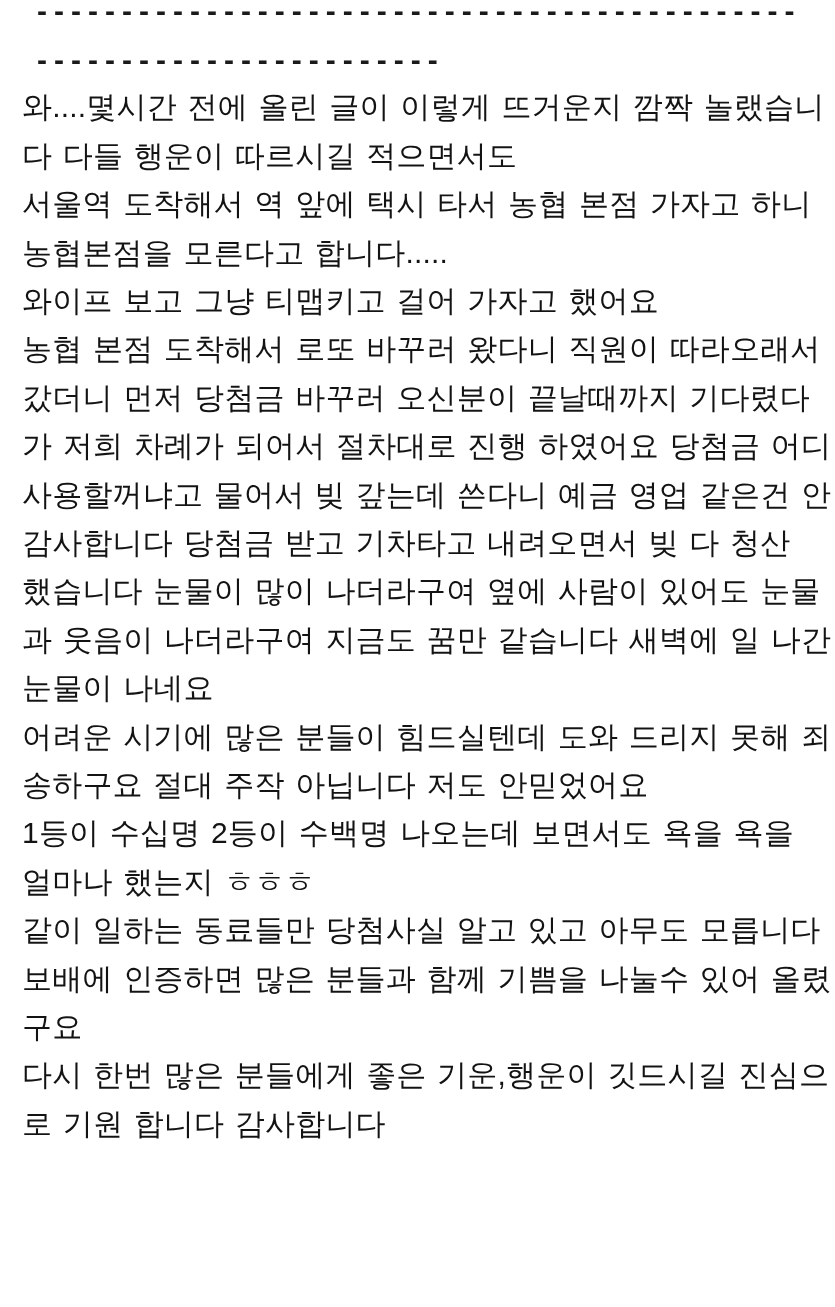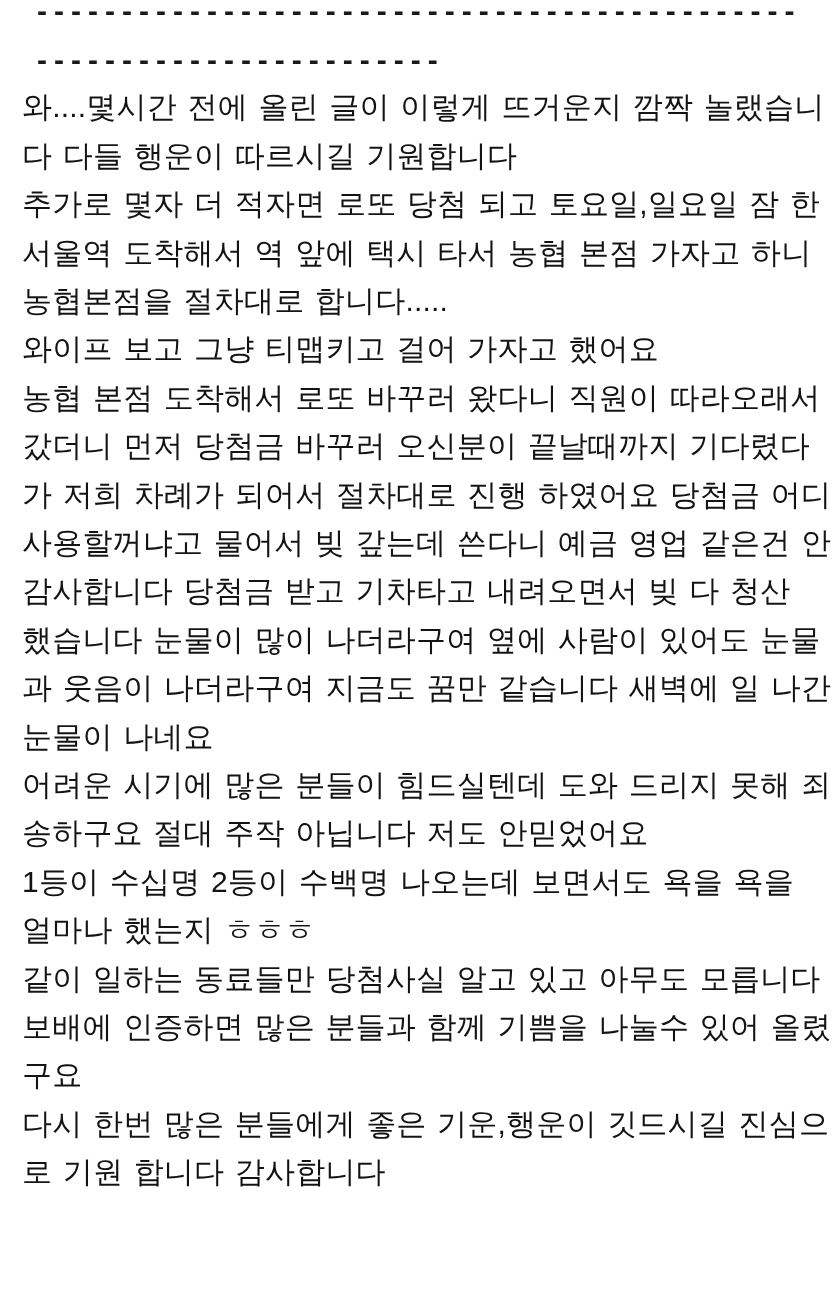--- a/index.html
+++ b/index.html
@@ -44,24 +44,23 @@
   }
 </style>
 </head>
 <body>
 
 <div class="post">
   <div class="line dash-line">---------------------------------------------</div>
   <div class="line dash-line">------------------------</div>
   <div id="post-lines">
       <div class="line text-line">와....몇시간 전에 올린 글이 이렇게 뜨거운지 깜짝 놀랬습니</div>
-      <div class="line text-line">다 다들 행운이 따르시길 기원합니다</div>
-      <div class="line text-line">추가로 몇자 더 적자면 로또 당첨 되고 토요일,일요일 잠 한</div>
+      <div class="line text-line">다 다들 행운이 따르시길 적으면서도</div>
       <div class="line text-line">서울역 도착해서 역 앞에 택시 타서 농협 본점 가자고 하니</div>
-      <div class="line text-line">농협본점을 절차대로 합니다.....</div>
+      <div class="line text-line">농협본점을 모른다고 합니다.....</div>
       <div class="line text-line">와이프 보고 그냥 티맵키고 걸어 가자고 했어요</div>
       <div class="line text-line">농협 본점 도착해서 로또 바꾸러 왔다니 직원이 따라오래서</div>
       <div class="line text-line">갔더니 먼저 당첨금 바꾸러 오신분이 끝날때까지 기다렸다</div>
       <div class="line text-line">가 저희 차례가 되어서 절차대로 진행 하였어요 당첨금 어디</div>
       <div class="line text-line">사용할꺼냐고 물어서 빚 갚는데 쓴다니 예금 영업 같은건 안</div>
       <div class="line text-line">감사합니다 당첨금 받고 기차타고 내려오면서 빚 다 청산</div>
       <div class="line text-line">했습니다 눈물이 많이 나더라구여 옆에 사람이 있어도 눈물</div>
       <div class="line text-line">과 웃음이 나더라구여 지금도 꿈만 같습니다 새벽에 일 나간</div>
       <div class="line text-line">눈물이 나네요</div>
       <div class="line text-line">어려운 시기에 많은 분들이 힘드실텐데 도와 드리지 못해 죄</div>

